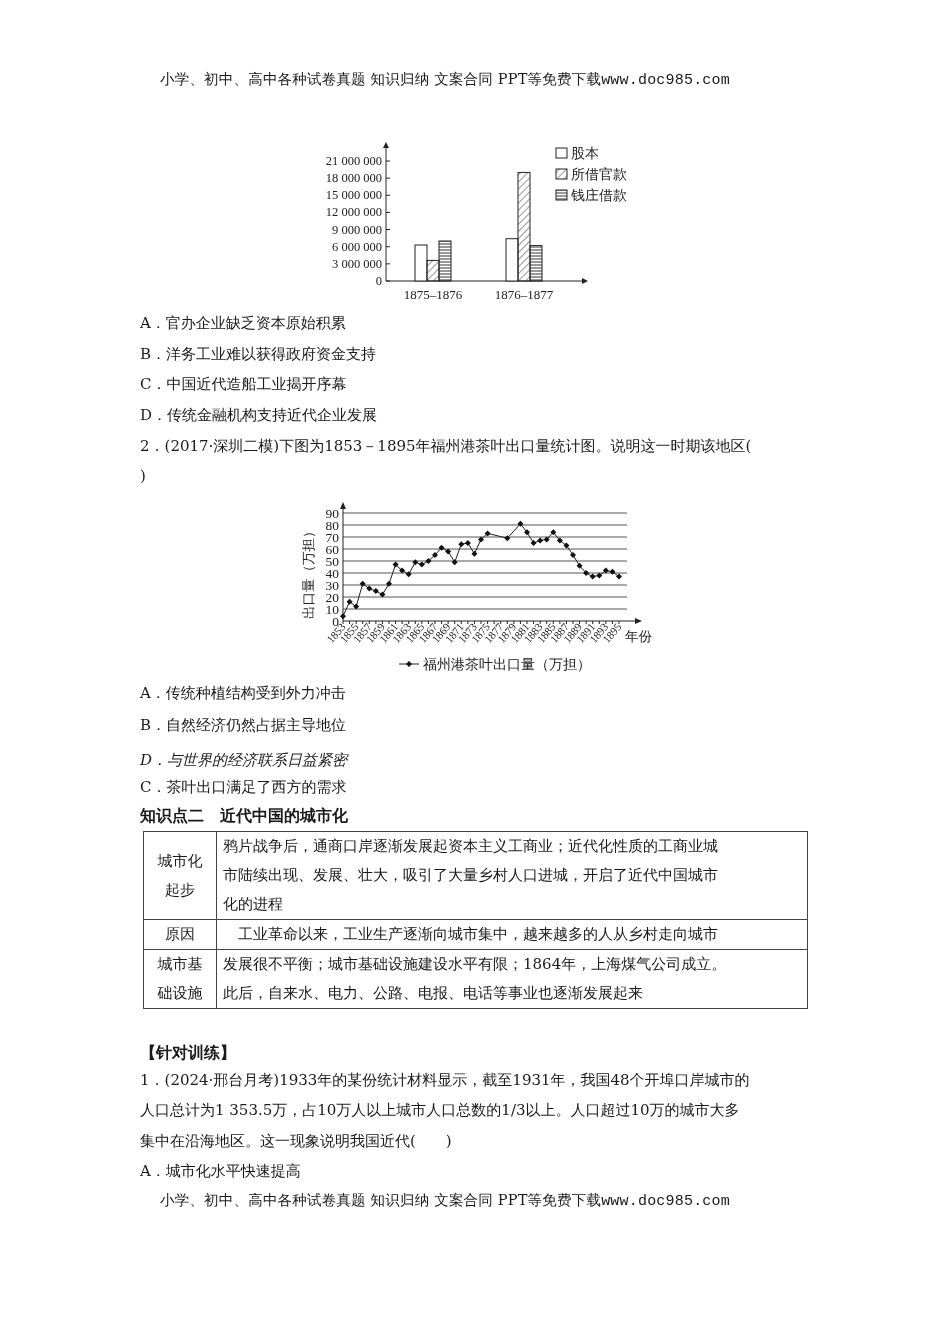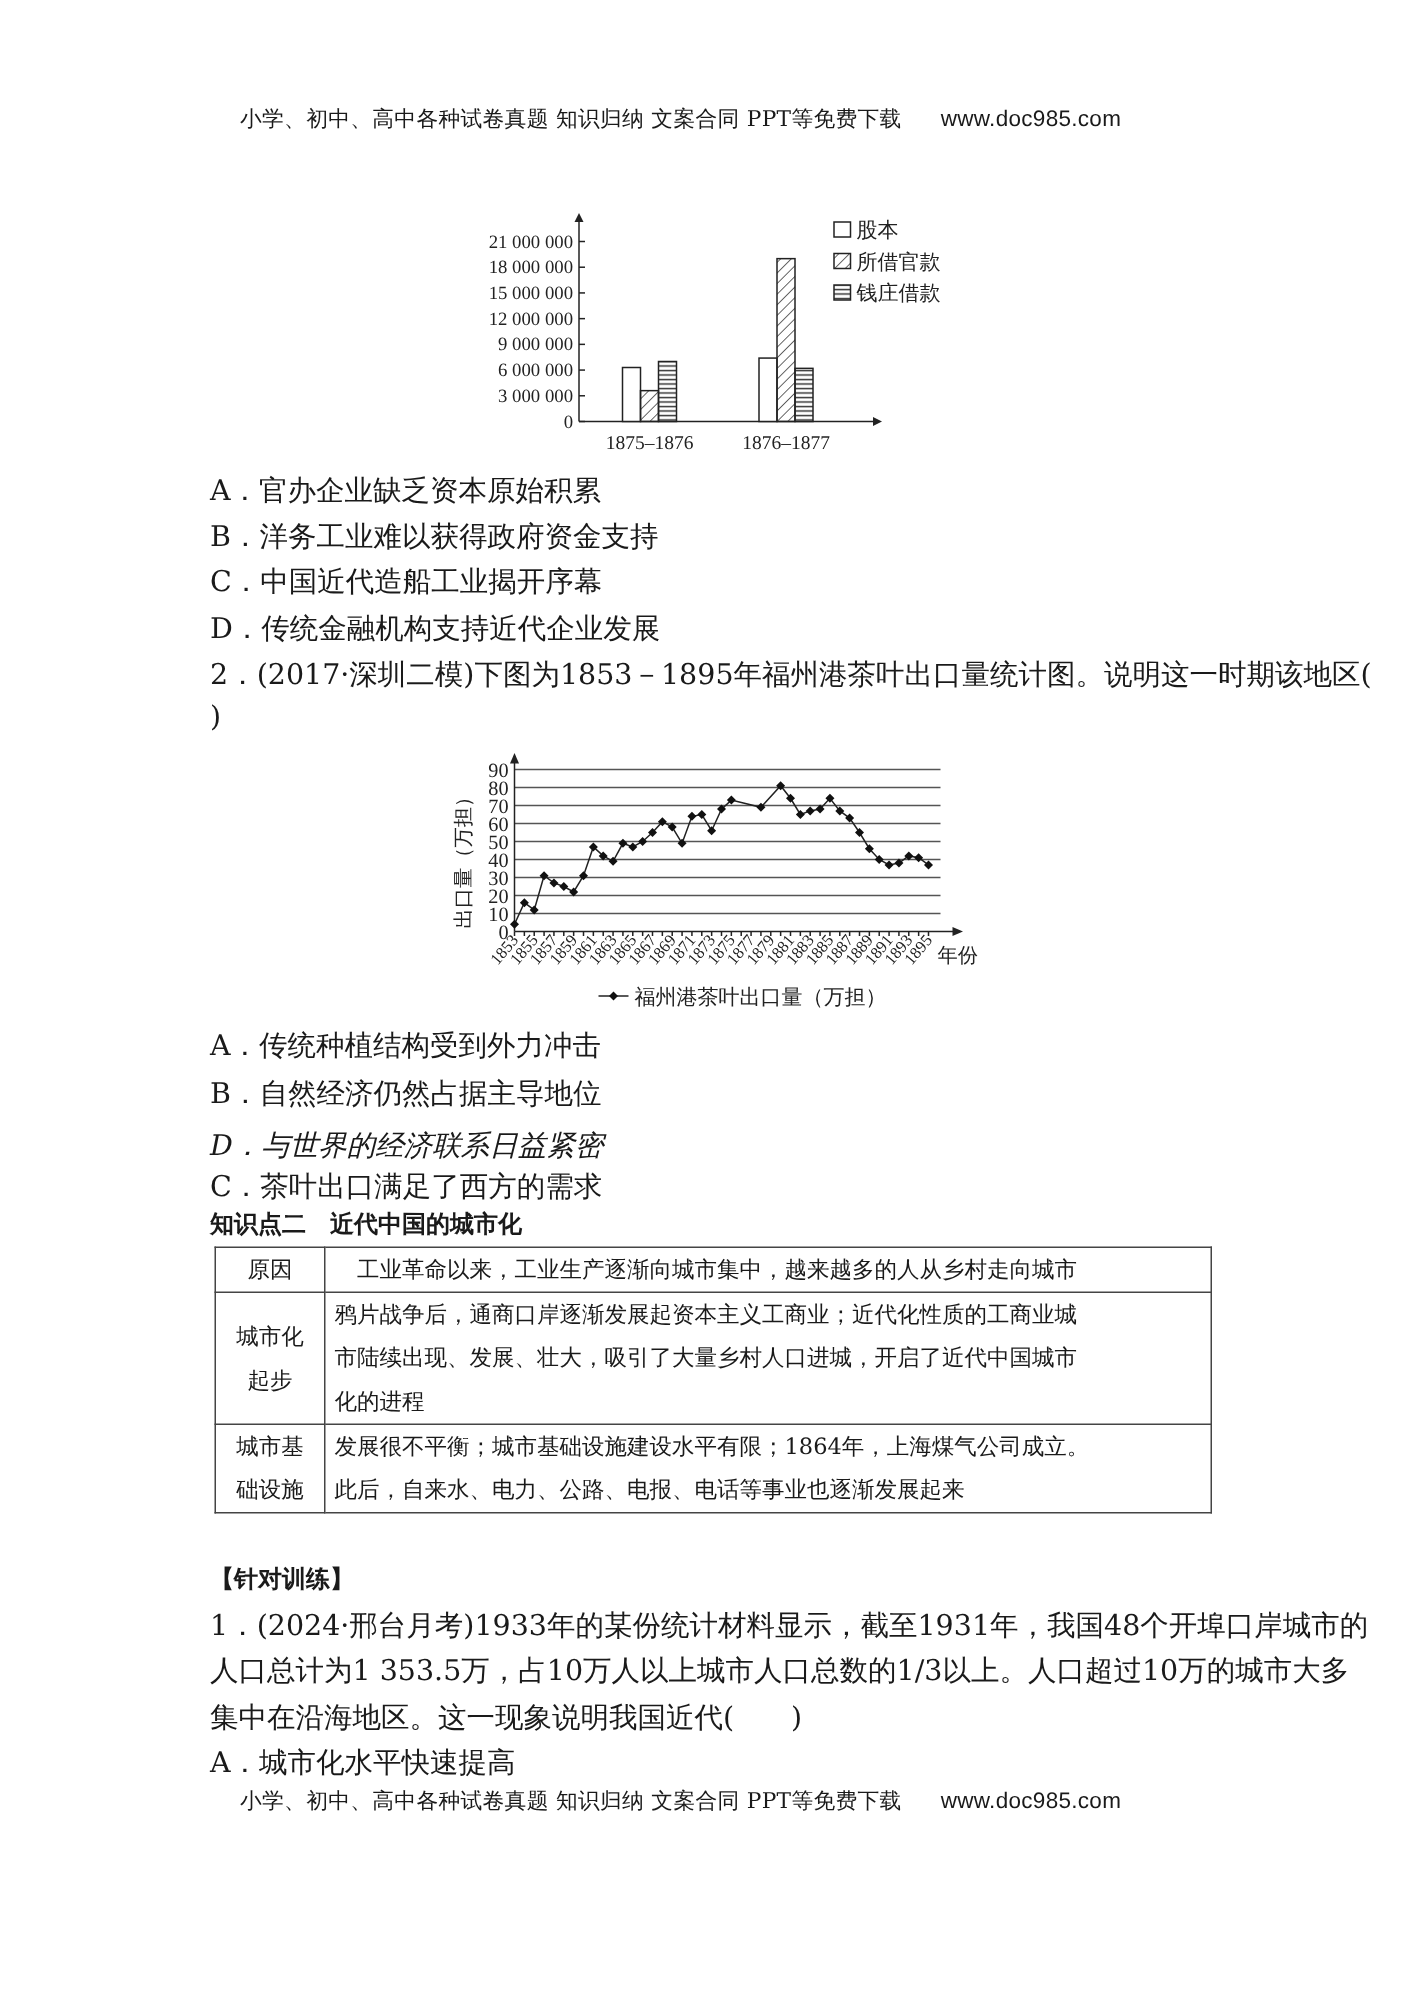--- a/index.html
+++ b/index.html
@@ -2,22 +2,22 @@
 <html><head>
 <meta charset="utf-8">
 <style>
   html, body { margin: 0; padding: 0; background: #ffffff; }
   body { width: 950px; height: 1344px; position: relative; overflow: hidden;
          font-family: "DejaVu Serif", "Liberation Serif", serif; color: #1a1a1a; }
   .abs { position: absolute; }
   .header, .footer { font-size: 14.5px; white-space: nowrap; letter-spacing: 0.2px; }
   .header { left: 160px; top: 70px; }
   .footer { left: 160px; top: 1191px; }
-  .header .url, .footer .url { margin-left: 26px; font-family: Liberation Sans, sans-serif; font-size: 15px; text-align: right; }
-  .line { font-size: 19px; white-space: nowrap; }
+  .header .url, .footer .url { font-family: Liberation Mono, monospace; font-size: 15px; text-align: right; }
+  .line { font-size: 15px; white-space: nowrap; }
   .opt { left: 140px; }
   .bold { font-family: Liberation Serif, serif; font-weight: bold; font-size: 16px; }
   svg text { font-family: "Liberation Serif", serif; }
   table.kp { position: absolute; left: 143px; top: 831px; width: 665px; border-collapse: collapse;
              font-size: 15px; }
   table.kp td { border: 1px solid #444; vertical-align: middle; line-height: 29px; padding: 0 6px; }
   table.kp td.h { width: 72px; text-align: center; padding: 0; }
 </style>
 </head>
 <body>
@@ -236,39 +236,39 @@
 <div class="abs line opt" style="top:716px;">B．自然经济仍然占据主导地位</div>
 <div class="abs line opt" style="top:778px;">C．茶叶出口满足了西方的需求</div>
 <div class="abs line opt" style="top:751px;font-style:italic;">D．与世界的经济联系日益紧密</div>
 
 <div class="abs bold" style="left:140px; top:806px;">知识点二　近代中国的城市化</div>
 
 <table class="kp">
   <tbody>
       <tr>
     <td class="h">
+      <div>城市化</div>
+      <div>起步</div>
+    </td>
+    <td>
+      <div>鸦片战争后，通商口岸逐渐发展起资本主义工商业；近代化性质的工商业城</div>
+      <div>市陆续出现、发展、壮大，吸引了大量乡村人口进城，开启了近代中国城市</div>
+      <div>化的进程</div>
+    </td>
+  </tr>
+  <tr>
+    <td class="h">
           <div>原因</div>
         </td>
     <td>
           <div>　工业革命以来，工业生产逐渐向城市集中，越来越多的人从乡村走向城市</div>
         </td>
   </tr>
   <tr>
     <td class="h">
-      <div>城市化</div>
-      <div>起步</div>
-    </td>
-    <td>
-      <div>鸦片战争后，通商口岸逐渐发展起资本主义工商业；近代化性质的工商业城</div>
-      <div>市陆续出现、发展、壮大，吸引了大量乡村人口进城，开启了近代中国城市</div>
-      <div>化的进程</div>
-    </td>
-  </tr>
-  <tr>
-    <td class="h">
       <div>城市基</div>
       <div>础设施</div>
     </td>
     <td>
       <div>发展很不平衡；城市基础设施建设水平有限；1864年，上海煤气公司成立。</div>
       <div>此后，自来水、电力、公路、电报、电话等事业也逐渐发展起来</div>
     </td>
   </tr>
 </tbody>
   </table>

